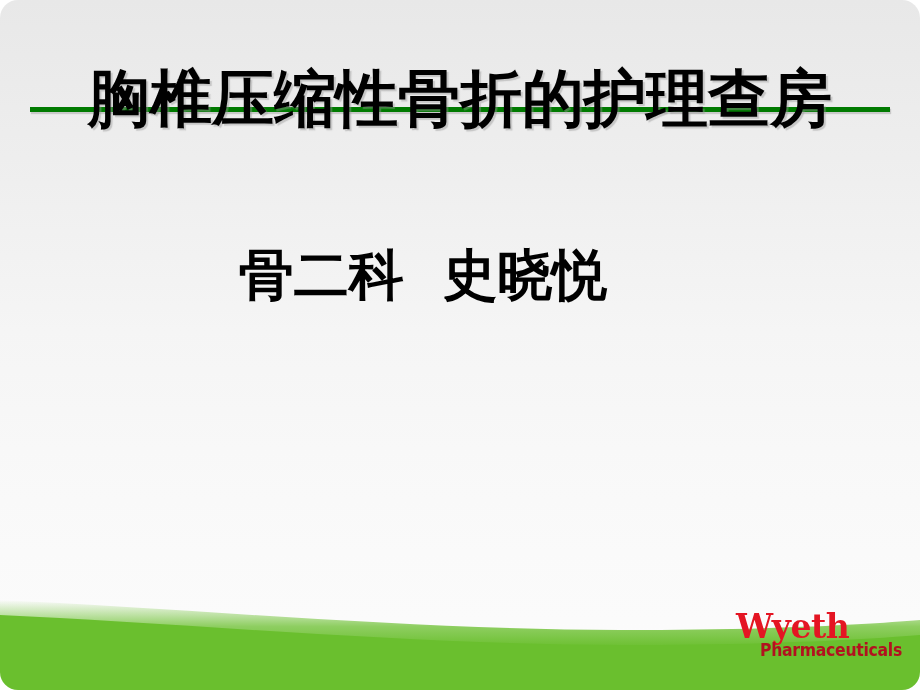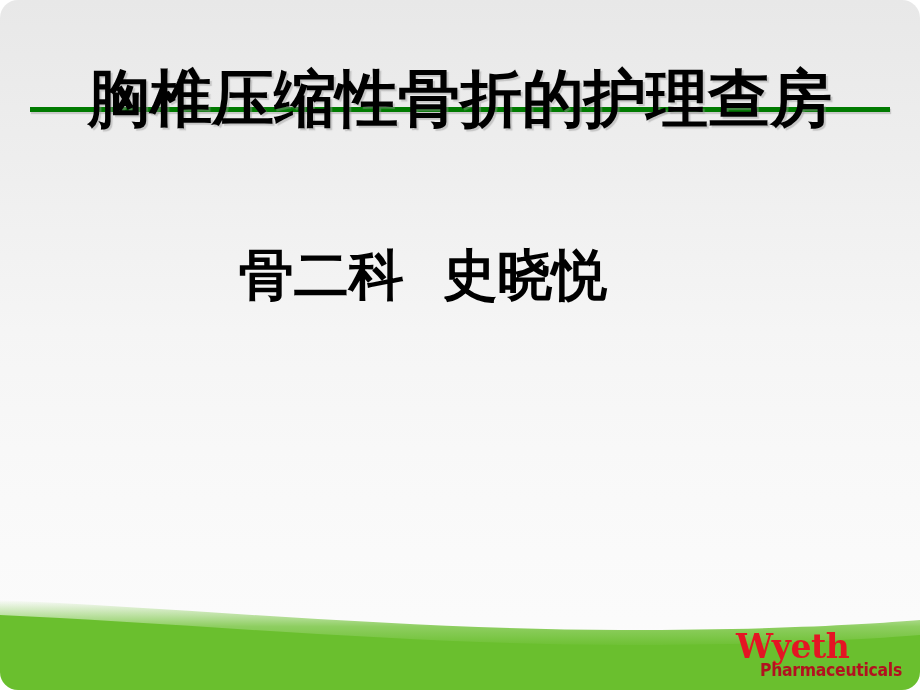--- a/index.html
+++ b/index.html
@@ -88,21 +88,21 @@
   .wave-wrap svg {
     display: block;
     width: 920px;
     height: 130px;
   }
 
   
   .logo {
     position: absolute;
     left: 736px;
-    top: 630px;
+    top: 610px;
     width: 160px;
     height: 56px;
     z-index: 5;
   }
 
   .logo-word {
     position: absolute;
     left: 0px;
     top: 0px;
     font-family: "DejaVu Serif", "Liberation Serif", serif;

